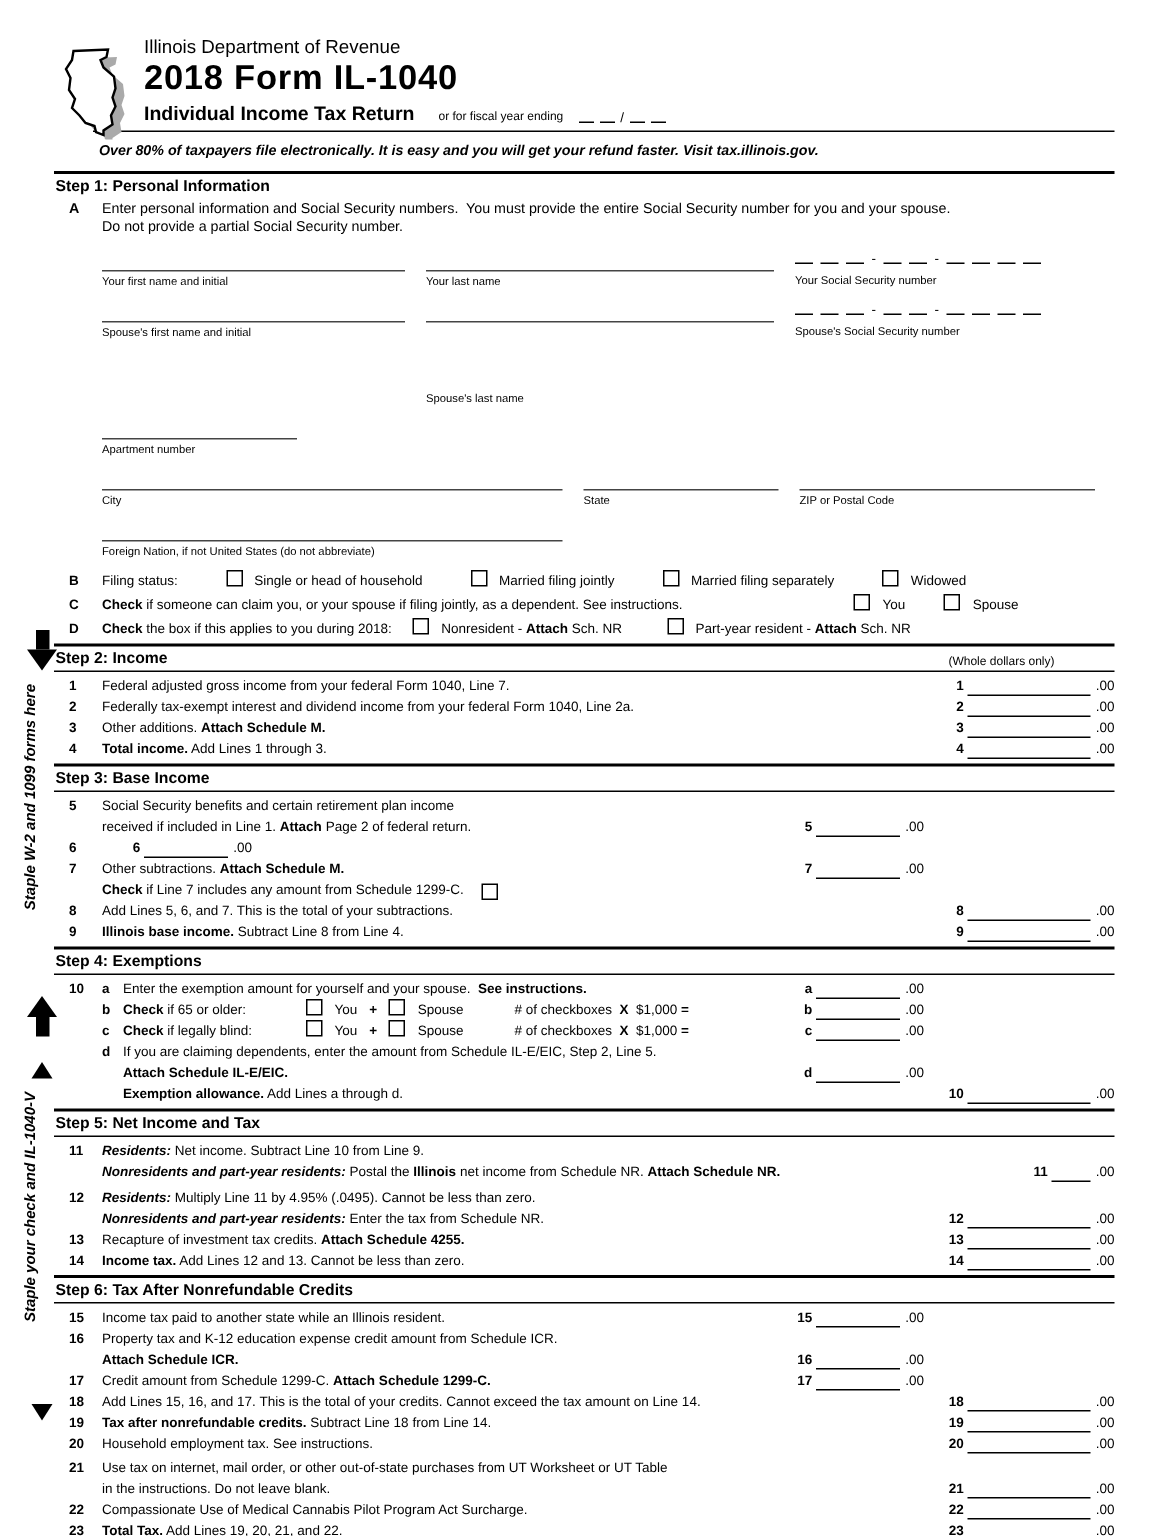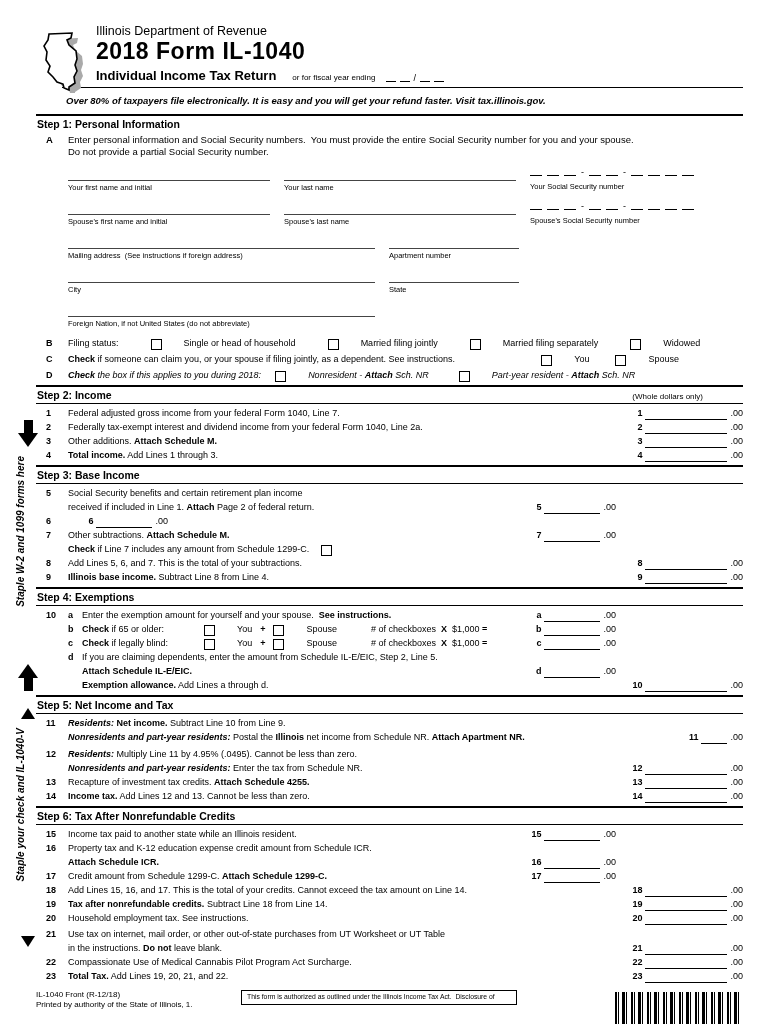--- a/index.html
+++ b/index.html
@@ -34,21 +34,21 @@
   .ref{font-weight:bold;margin-right:3px;}
   .fill{border-bottom:1px solid #000;height:9px;display:inline-block;}
   .cents{margin-left:3px;}
   .amt.right{width:132px;}
   .amt.right .fill{width:82px;}
   .amt.mid{width:100px;margin-right:127px;}
   .amt.mid .fill{width:56px;}
   .amt.narrow{width:70px;}
   .amt.narrow .fill{width:26px;}
   .cb{display:inline-block;width:9px;height:9px;border:1.2px solid #000;background:#fff;flex:0 0 auto;}
-  .cbw{display:inline-flex;align-items:flex-end;gap:22px;}
+  .cbw{display:inline-flex;align-items:flex-start;gap:8px;}
   
   .arow{font-size:9.5px;line-height:12px;}
   .fields{margin-left:32px;}
   .frow{display:flex;gap:14px;margin-top:10px;}
   .fcol{display:flex;flex-direction:column;}
   .fline{border-bottom:1px solid #444;height:12px;}
   .flabel{font-size:7.5px;padding-top:2px;}
   .ssn{display:flex;align-items:flex-end;gap:5px;height:12px;transform:translateY(-4px);}
   .ssn .dash{width:12px;border-bottom:1.6px solid #000;height:1px;}
   .ssn .hy{font-size:9px;line-height:8px;}
@@ -150,21 +150,21 @@
               <span class="dash"></span>
           </div>
           <div class="flabel">Your Social Security number</div>
         </div>
       </div>
       <div class="frow">
         <div class="fcol" style="width:202px;">
           <div class="fline"></div>
           <div class="flabel">Spouse's first name and initial</div>
         </div>
-        <div class="fcol" style="width:232px;">
+        <div class="fcol" style="width:232px;gap:44px;">
           <div class="fline"></div>
           <div class="flabel">Spouse's last name</div>
         </div>
         <div class="fcol" style="width:211px;">
           <div class="ssn">
             <span class="dash"></span>
               <span class="dash"></span>
               <span class="dash"></span>
               <span class="hy">-</span>
               <span class="dash"></span>
@@ -172,37 +172,37 @@
               <span class="hy">-</span>
               <span class="dash"></span>
               <span class="dash"></span>
               <span class="dash"></span>
               <span class="dash"></span>
           </div>
           <div class="flabel">Spouse's Social Security number</div>
         </div>
       </div>
       <div class="frow">
-        <div class="fcol" style="width:307px;">
-          <div class="fline"></div>
-          <div class="flabel ws">Mailing address  (See instructions if foreign address)</div>
-        </div>
         <div class="fcol" style="width:130px;">
           <div class="fline"></div>
           <div class="flabel">Apartment number</div>
         </div>
       </div>
       <div class="frow">
         <div class="fcol" style="width:307px;">
           <div class="fline"></div>
           <div class="flabel">City</div>
         </div>
         <div class="fcol" style="width:130px;">
           <div class="fline"></div>
           <div class="flabel">State</div>
+        </div>
+        <div class="fcol" style="width:197px;">
+          <div class="fline"></div>
+          <div class="flabel">ZIP or Postal Code</div>
         </div>
       </div>
       <div class="frow">
         <div class="fcol" style="width:307px;">
           <div class="fline"></div>
           <div class="flabel">Foreign Nation, if not United States (do not abbreviate)</div>
         </div>
       </div>
     </div>
 
@@ -237,21 +237,21 @@
             <span>You</span>
           </span>
         <span class="cbw" style="margin-left:26px;margin-right:64px;">
             <span class="cb"></span>
             <span>Spouse</span>
           </span>
       </span>
     </div>
     <div class="li" style="margin-top:2px;">
       <span class="num">D</span>
-      <span class="desc" style="display:flex;align-items:flex-end;font-style:italic;">
+      <span class="desc" style="display:flex;align-items:flex-end;">
         <span><span style="font-weight: bold;">Check</span><span> the box if this applies to you during 2018:</span></span>
         <span class="cbw" style="margin-left:14px;">
             <span class="cb"></span>
             <span><span>Nonresident - </span><span style="font-weight: bold;">Attach</span><span> Sch. NR</span></span>
           </span>
         <span class="cbw" style="margin-left:30px;">
             <span class="cb"></span>
             <span><span>Part-year resident - </span><span style="font-weight: bold;">Attach</span><span> Sch. NR</span></span>
           </span>
       </span>
@@ -441,25 +441,25 @@
           <span class="cents">.00</span>
         </span>
     </div>
 
     <div class="stepband">
       <span>Step 5: Net Income and Tax</span>
     </div>
     <div>
       <div class="li">
         <span class="num">11</span>
-        <span class="desc"><span style="font-weight: bold; font-style: italic;">Residents:</span><span style="font-weight: bold; margin-top: 20px;"> Net income.</span><span> Subtract Line 10 from Line 9.</span></span>
+        <span class="desc"><span style="font-weight: bold; font-style: italic;">Residents:</span><span style="font-weight: normal; margin-top: 20px;"> Net income.</span><span> Subtract Line 10 from Line 9.</span></span>
       </div>
       <div class="li">
         <span class="num"></span>
-        <span class="desc"><span style="font-weight: bold; font-style: italic;">Nonresidents and part-year residents:</span><span> Postal the </span><span style="font-weight: bold;">Illinois</span><span> net income from Schedule NR. </span><span style="font-weight: bold;">Attach Apartment NR.</span></span>
+        <span class="desc"><span style="font-weight: bold; font-style: italic;">Nonresidents and part-year residents:</span><span> Postal the </span><span style="font-weight: bold;">Illinois</span><span> net income from Schedule NR. </span><span style="font-weight: bold;">Attach Schedule NR.</span></span>
         <span class="amt narrow">
             <span class="ref">11</span>
             <span class="fill"></span>
             <span class="cents">.00</span>
           </span>
       </div>
     </div>
     <div style="margin-top:3px;">
       <div class="li">
         <span class="num">12</span>
@@ -558,21 +558,21 @@
           <span class="cents">.00</span>
         </span>
     </div>
     <div style="margin-top:2px;">
       <div class="li">
         <span class="num">21</span>
         <span class="desc"><span>Use tax on internet, mail order, or other out-of-state purchases from UT Worksheet or UT Table</span></span>
       </div>
       <div class="li">
         <span class="num"></span>
-        <span class="desc"><span>in the instructions. </span><span style="font-weight: bold;">Do not</span><span> leave blank.</span></span>
+        <span class="desc"><span>in the instructions. </span><span style="font-weight: normal;">Do not</span><span> leave blank.</span></span>
         <span class="amt right">
             <span class="ref">21</span>
             <span class="fill"></span>
             <span class="cents">.00</span>
           </span>
       </div>
     </div>
     <div class="li">
       <span class="num">22</span>
       <span class="desc"><span>Compassionate Use of Medical Cannabis Pilot Program Act Surcharge.</span></span>

